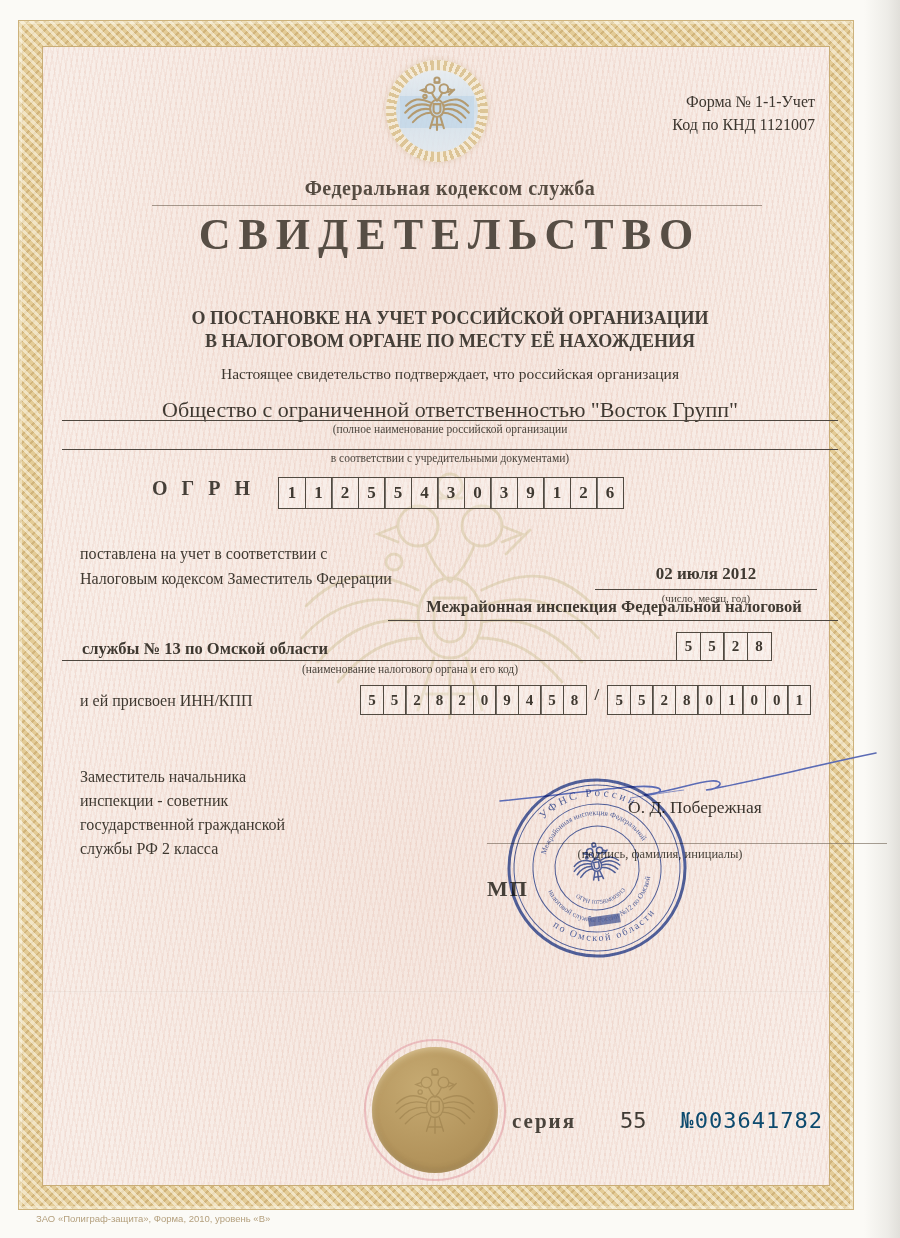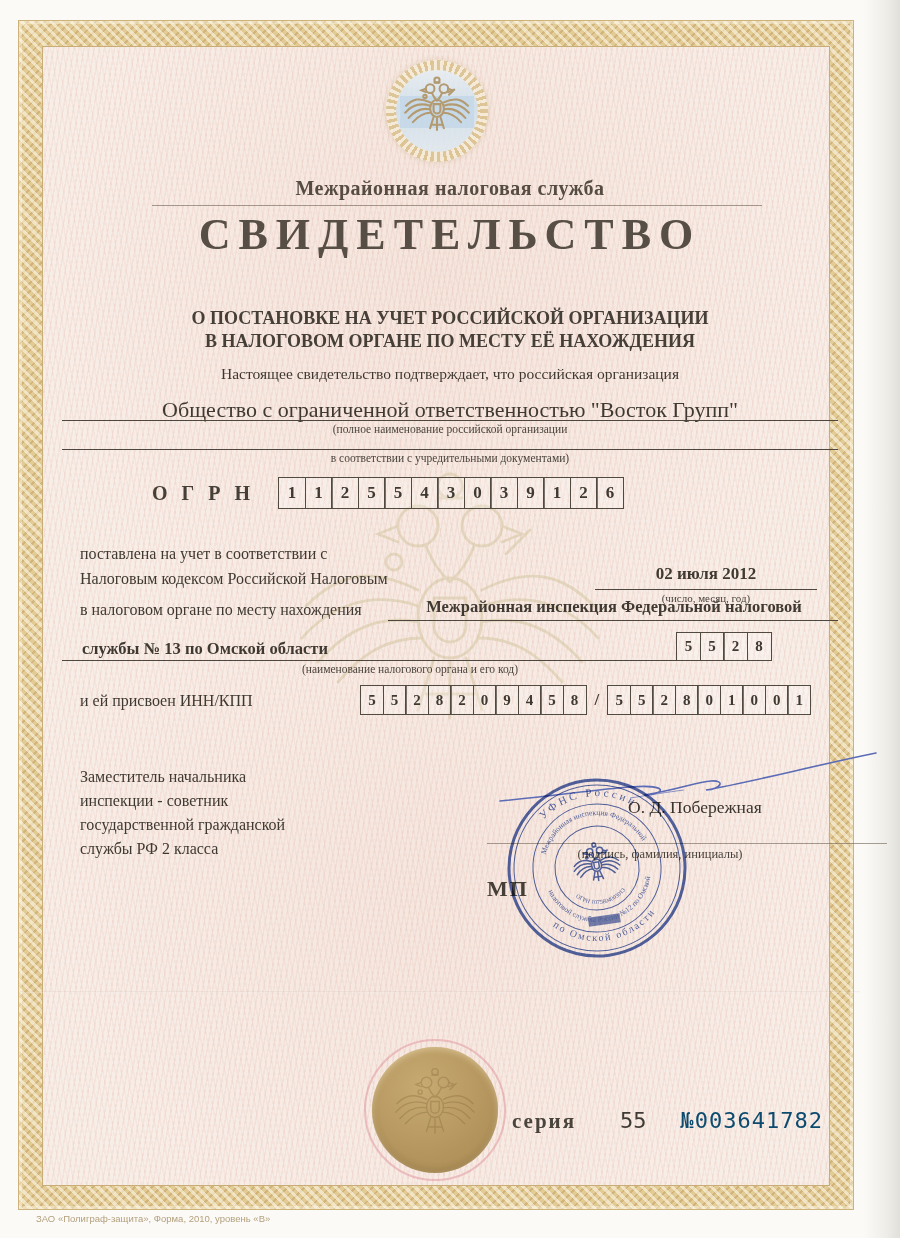--- a/index.html
+++ b/index.html
@@ -62,21 +62,21 @@
   .fns-rule{top:205px;left:152px;width:610px;}
   .big-title{top:209px;left:60px;width:780px;font-size:44px;letter-spacing:8px;color:#574e45;}
   .subtitle{top:307px;left:90px;width:720px;font-size:18px;line-height:1.3;color:#453f38;}
   .intro{top:365px;left:100px;width:700px;font-size:15.5px;}
   .orgname{top:397px;left:85px;width:730px;font-size:22px;}
   .org-rule1{top:420px;left:62px;width:776px;}
   .cap-org1{top:423px;left:150px;width:600px;}
   .org-rule2{top:449px;left:62px;width:776px;}
   .cap-org2{top:452px;left:150px;width:600px;}
 
-  .digit-row{position:absolute;display:flex;align-items:center;}
+  .digit-row{position:absolute;display:flex;}
   .digit-row .cell{width:26px;height:30px;border:1.5px solid #514a41;margin-left:-1.5px;
     display:flex;align-items:center;justify-content:center;
     font-weight:bold;font-size:17px;background:rgba(255,255,255,.22);}
   .digit-row .cell:first-child{margin-left:0;}
   .ogrn-row{top:477px;left:152px;}
   .ogrn-label{font-weight:bold;font-size:20px;letter-spacing:14px;margin-right:14px;color:#453f38;}
 
   .p-reg1{top:545px;left:80px;font-size:16px;}
   .p-reg2{top:570px;left:80px;font-size:16px;}
   .date-val{top:564px;left:595px;width:222px;font-size:17px;}
@@ -158,31 +158,35 @@
 <div class="page">
 
   <div class="band"></div>
   <div class="inner"></div>
   <div class="crease"></div>
 
   <svg class="abs watermark" viewBox="0 0 100 100">
     <use href="#eagle"></use>
   </svg>
 
+  <div class="abs form-info">
+    <div>Форма № 1-1-Учет</div>
+    <div>Код по КНД 1121007</div>
+  </div>
 
   <div class="abs emblem">
     <div class="emblem-core">
       <div class="emblem-band"></div>
     </div>
     <svg class="emblem-eagle" viewBox="0 0 100 100">
       <use href="#eagle"></use>
     </svg>
   </div>
 
-  <div class="abs ctr b fns">Межрайонная налоговая служба</div>
+  <div class="abs ctr b fns">Федеральная кодексом служба</div>
   <div class="rule thin fns-rule"></div>
   <div class="abs ctr b big-title">СВИДЕТЕЛЬСТВО</div>
   <div class="abs ctr b subtitle">
     <div>О ПОСТАНОВКЕ НА УЧЕТ РОССИЙСКОЙ ОРГАНИЗАЦИИ</div>
     <div>В НАЛОГОВОМ ОРГАНЕ ПО МЕСТУ ЕЁ НАХОЖДЕНИЯ</div>
   </div>
   <div class="abs ctr intro">Настоящее свидетельство подтверждает, что российская организация</div>
 
   <div class="abs ctr orgname">Общество с ограниченной ответственностью "Восток Групп"</div>
   <div class="rule org-rule1"></div>
@@ -203,25 +207,24 @@
         <span class="cell">0</span>
         <span class="cell">3</span>
         <span class="cell">9</span>
         <span class="cell">1</span>
         <span class="cell">2</span>
         <span class="cell">6</span>
       </span>
   </div>
 
   <div class="abs p-reg1">поставлена  на учет в соответствии с</div>
-  <div class="abs p-reg2">Налоговым кодексом Российской Налоговым</div>
+  <div class="abs p-reg2">Налоговым кодексом Заместитель Федерации</div>
   <div class="abs ctr b date-val">02 июля 2012</div>
   <div class="rule date-rule"></div>
   <div class="abs ctr date-cap cap" style="left:595px;top:592px;width:222px">(число, месяц, год)</div>
-  <div class="abs p-reg3">в налоговом органе по месту нахождения</div>
   <div class="abs ctr b office1">Межрайонная инспекция Федеральной налоговой</div>
   <div class="rule office-rule1"></div>
   <div class="abs b office2">службы № 13 по Омской области</div>
   <div class="rule office-rule2"></div>
   <div class="digit-row code-row">
       <span class="cell">5</span>
       <span class="cell">5</span>
       <span class="cell">2</span>
       <span class="cell">8</span>
     </div>

